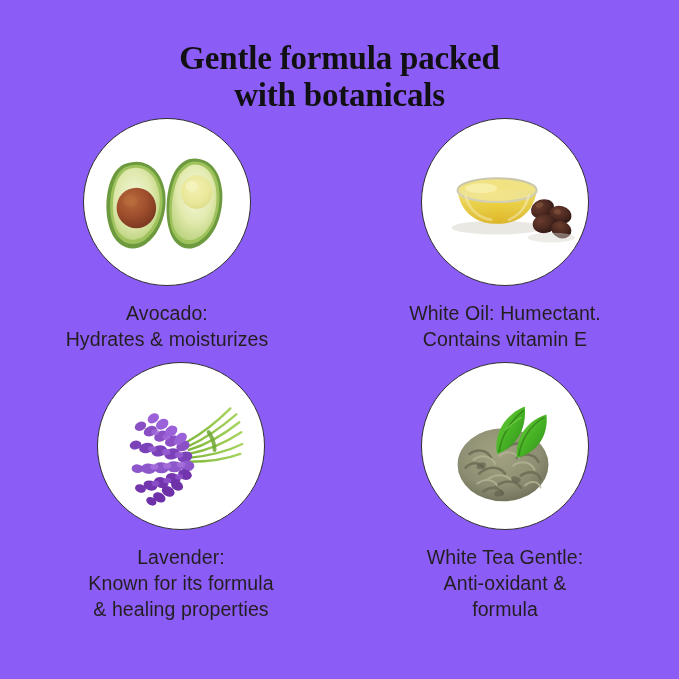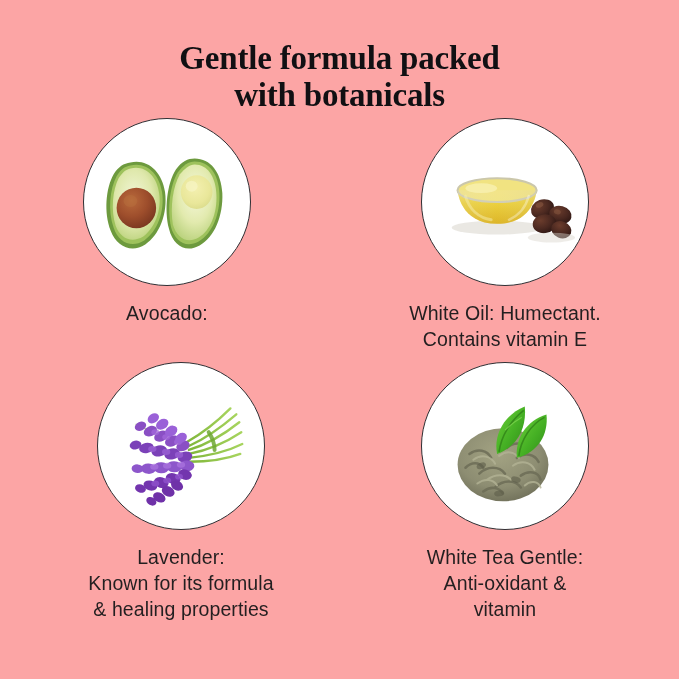--- a/index.html
+++ b/index.html
@@ -12,21 +12,21 @@
     background: #ffffff;
     font-family: "Liberation Sans", sans-serif;
     overflow: hidden;
     position: relative;
   }
 
   .infographic {
     position: relative;
     width: 679px;
     height: 679px;
-    background: #fca5a5;
+    background: #8b5cf6;
   }
 
   
   .title {
     position: absolute;
     top: 40px;
     left: 0;
     width: 679px;
     text-align: center;
     font-family: "Liberation Serif", "DejaVu Serif", serif;
@@ -135,20 +135,21 @@
             <path d="M112 40 C128 40 139 54 140 75 C141 98 132 120 117 128 C103 136 90 128 86 111 C81 92 84 65 93 51 C99 43 105 40 112 40 Z" fill="#6d9a3e"></path>
             <path d="M112 43 C127 43 136 56 137 75 C138 96 130 116 116 124 C103 131 92 124 88 109 C84 91 87 67 95 54 C100 47 106 43 112 43 Z" fill="#9ec25c"></path>
             <path d="M112 46 C125 46 133 58 134 76 C135 95 128 113 116 120 C104 127 94 120 90 107 C87 90 90 68 97 56 C102 50 107 46 112 46 Z" fill="url(#avFleshB)"></path>
             <ellipse cx="114" cy="74" rx="16" ry="17" fill="url(#avHollow)"></ellipse>
             <ellipse cx="109" cy="68" rx="6" ry="5.5" fill="#f7f5c4" opacity="0.7"></ellipse>
           </g>
         </svg>
       </div>
       <div class="caption">
         <span>Avocado:</span>
+        <span>Hydrates &amp; moisturizes</span>
       </div>
     </div>
 
     <div class="cell cell-1">
       <div class="circle">
         <svg class="art" viewBox="0 0 168 168">
           <defs>
             <linearGradient id="oilGrad" x1="0" y1="0" x2="0" y2="1">
               <stop offset="0%" stop-color="#f2dc5e"></stop>
               <stop offset="40%" stop-color="#e9c91f"></stop>
@@ -354,18 +355,18 @@
             <path d="M78 90 C80 74 90 58 103 48" stroke="#2c7a16" stroke-width="1.6" fill="none" opacity="0.7"></path>
             <path d="M96 96 C94 76 106 58 126 52 C128 72 118 90 96 96 Z" fill="url(#freshLeaf)"></path>
             <path d="M98 94 C100 78 110 62 124 55" stroke="#2c7a16" stroke-width="1.6" fill="none" opacity="0.7"></path>
             <path d="M84 68 C90 62 96 58 101 55" stroke="#8ae05a" stroke-width="1.2" fill="none" opacity="0.6"></path>
           </g>
         </svg>
       </div>
       <div class="caption">
         <span>White Tea Gentle:</span>
         <span>Anti-oxidant &amp;</span>
-        <span>vitamin</span>
+        <span>formula</span>
       </div>
     </div>
 
   </div>
 </div>
 
 </body></html>

